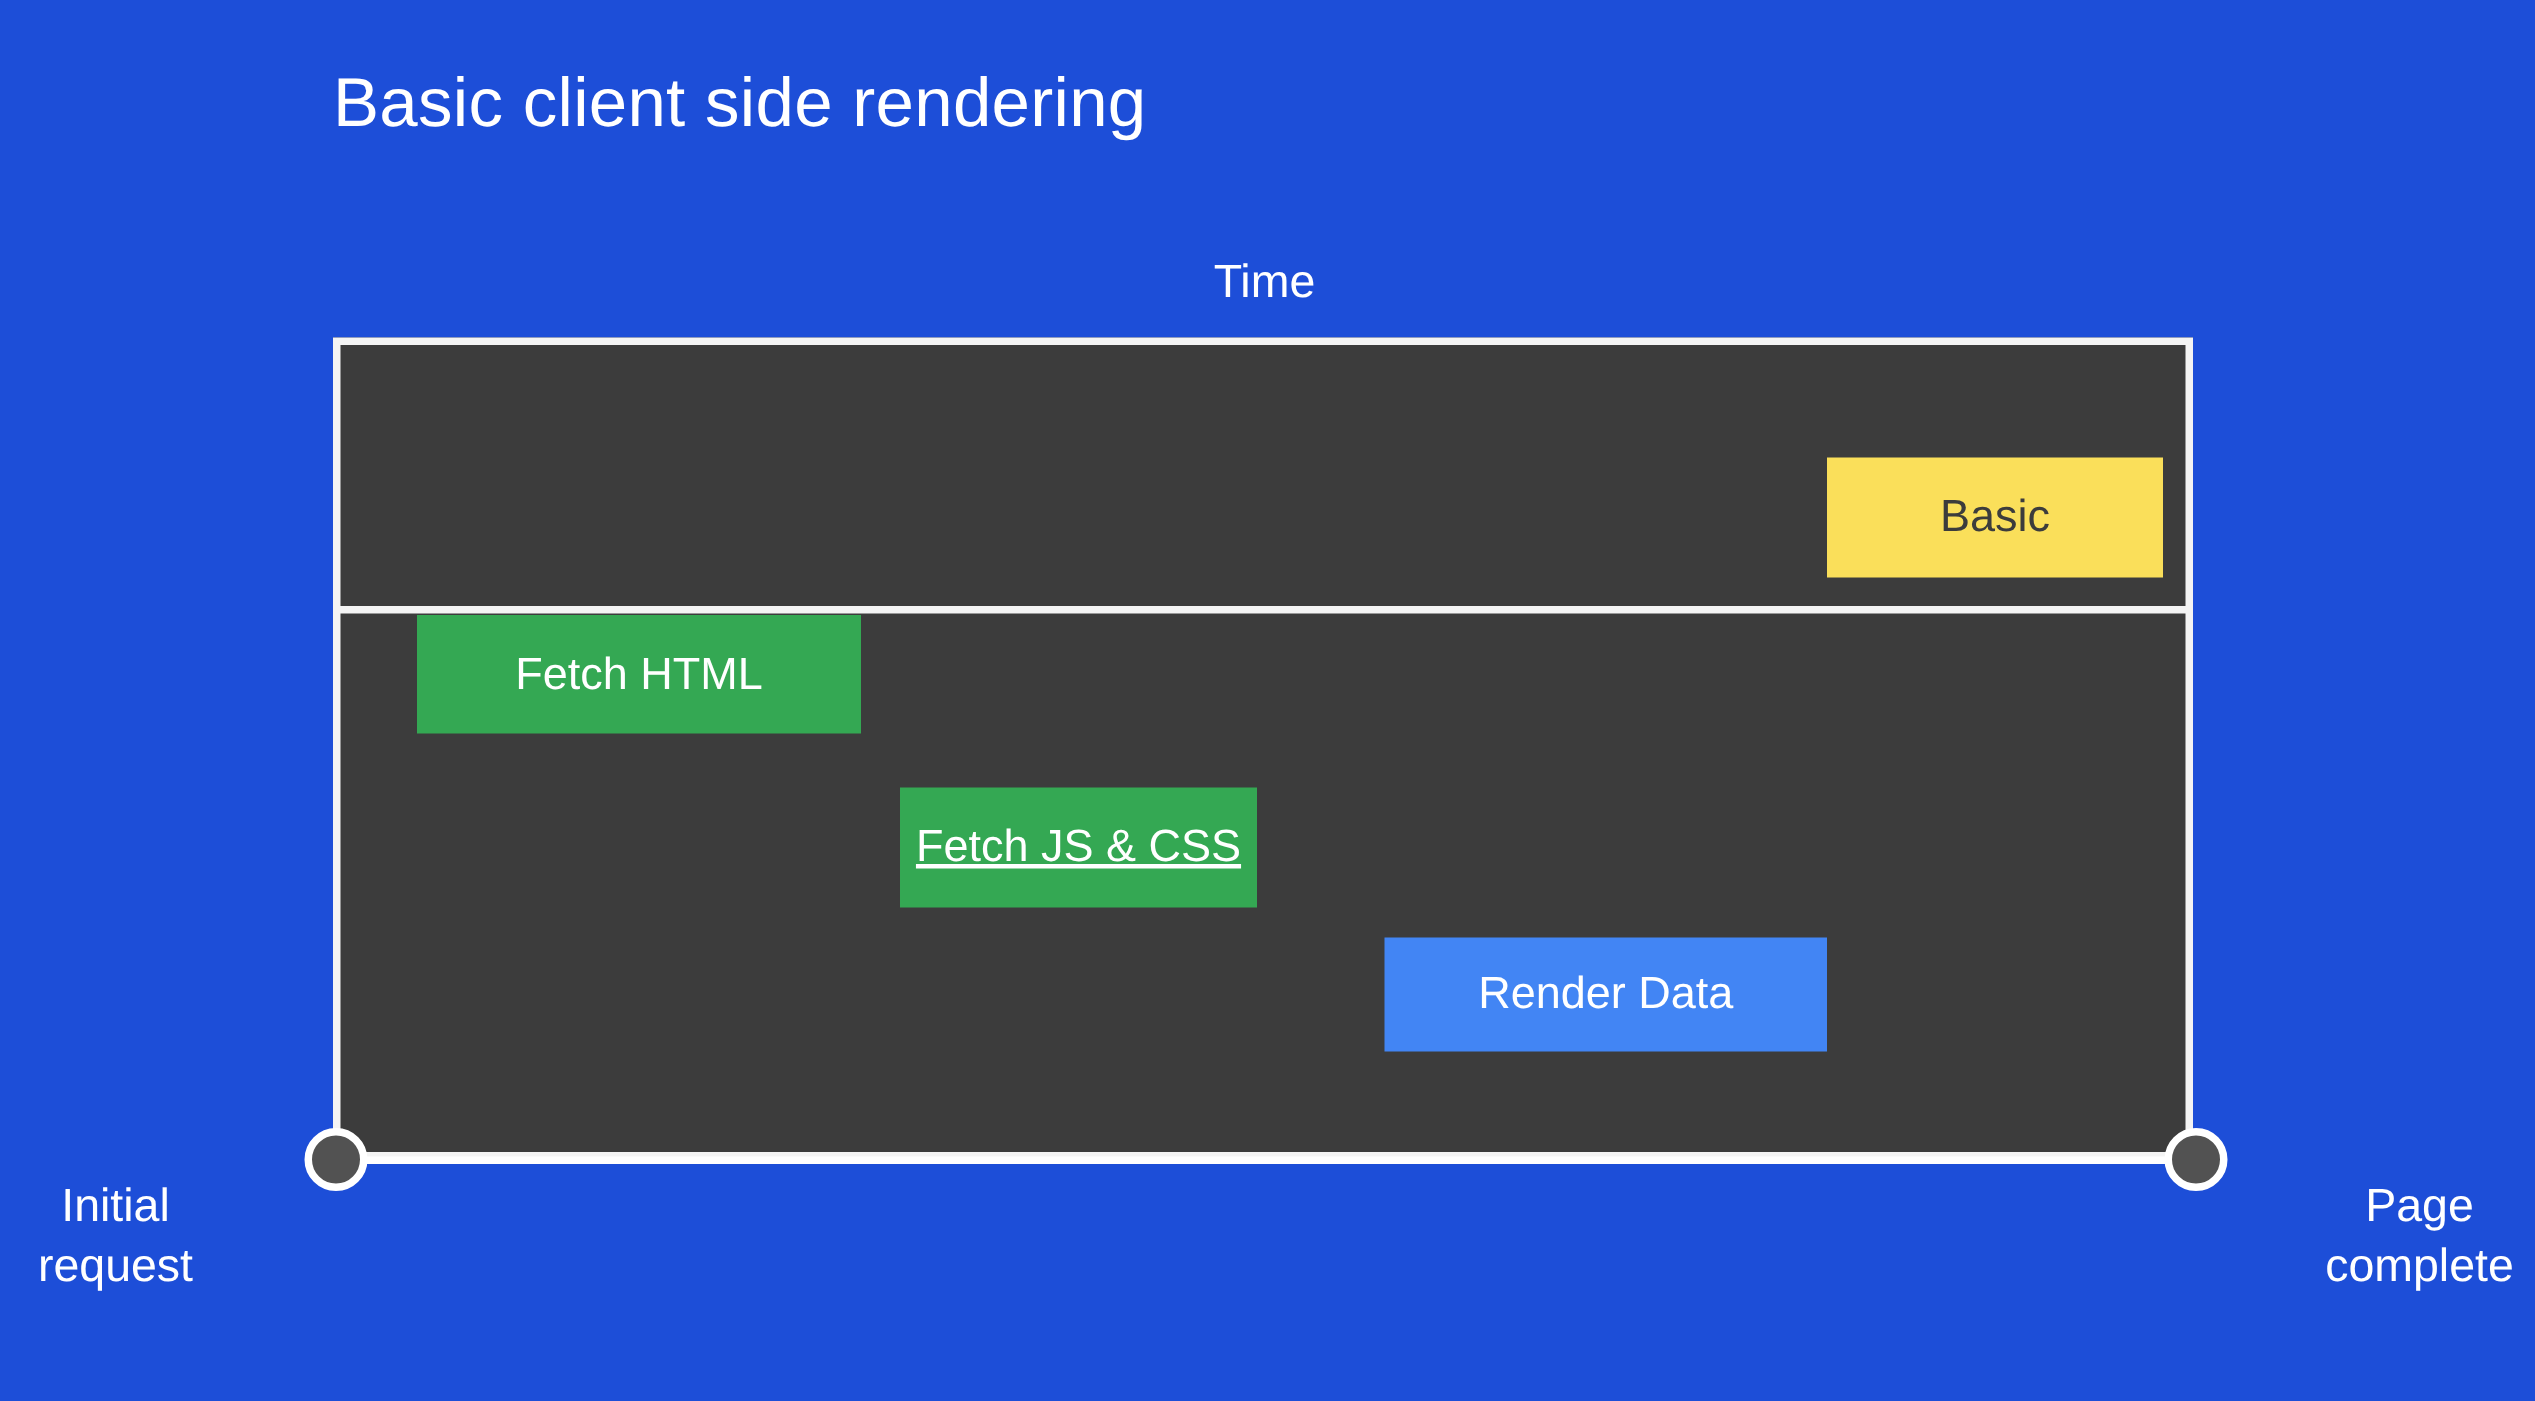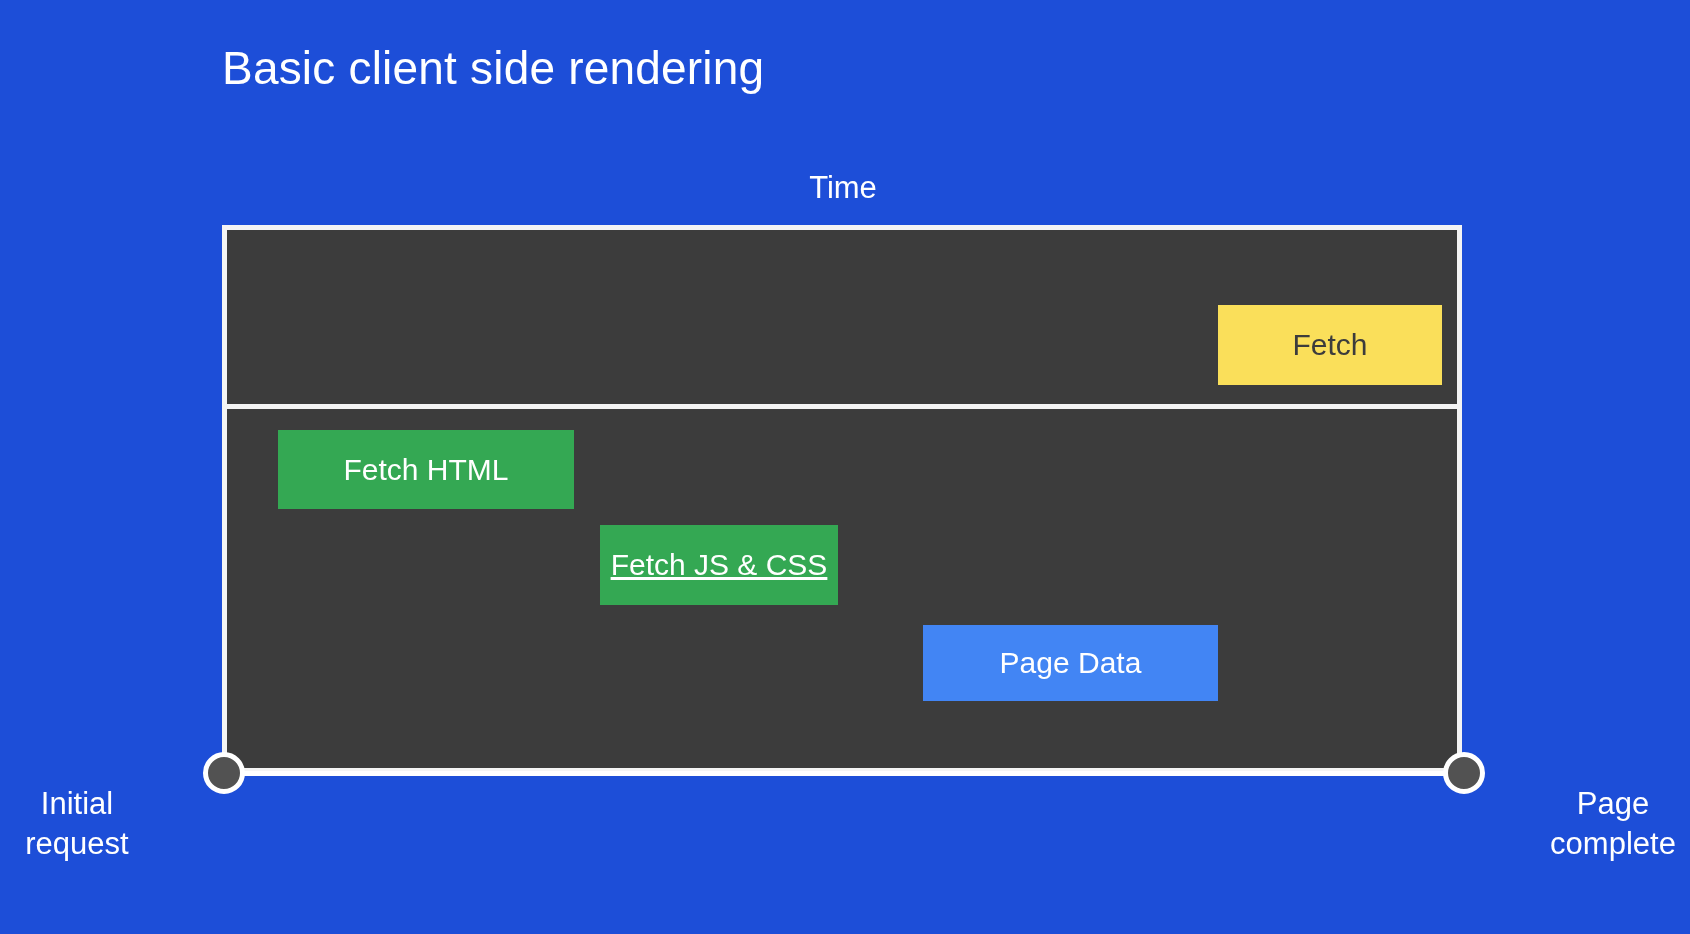--- a/index.html
+++ b/index.html
@@ -125,21 +125,21 @@
   #bar-render {
     left: 1218px;
     top: 305px;
     width: 224px;
     height: 80px;
     background: #fadf5a;
     color: #3c3c3c;
   }
   #bar-fetch-html {
     left: 278px;
-    top: 430px;
+    top: 410px;
     width: 296px;
     height: 79px;
     background: #34a853;
     color: #ffffff;
   }
   #bar-fetch-js-css {
     left: 600px;
     top: 525px;
     width: 238px;
     height: 80px;
@@ -162,27 +162,27 @@
 <div id="slide">
 
   <div id="slide-title">Basic client side rendering</div>
 
   <div id="time-label">Time</div>
 
   <div id="chart-frame"></div>
 
   <div id="lane-divider"></div>
 
-  <div id="bar-render" class="task-bar">Fetch</div>
+  <div id="bar-render" class="task-bar">Basic</div>
 
   <div id="bar-fetch-html" class="task-bar">Fetch HTML</div>
 
   <div id="bar-fetch-js-css" class="task-bar">Fetch JS &amp; CSS</div>
 
-  <div id="bar-fetch-data" class="task-bar">Page Data</div>
+  <div id="bar-fetch-data" class="task-bar">Render Data</div>
 
   <div id="timeline-axis"></div>
 
   <div id="endpoint-start" class="endpoint-marker"></div>
 
   <div id="endpoint-end" class="endpoint-marker"></div>
 
   <div id="label-initial-request" class="axis-end-label">
     <div>Initial</div>
     <div>request</div>

